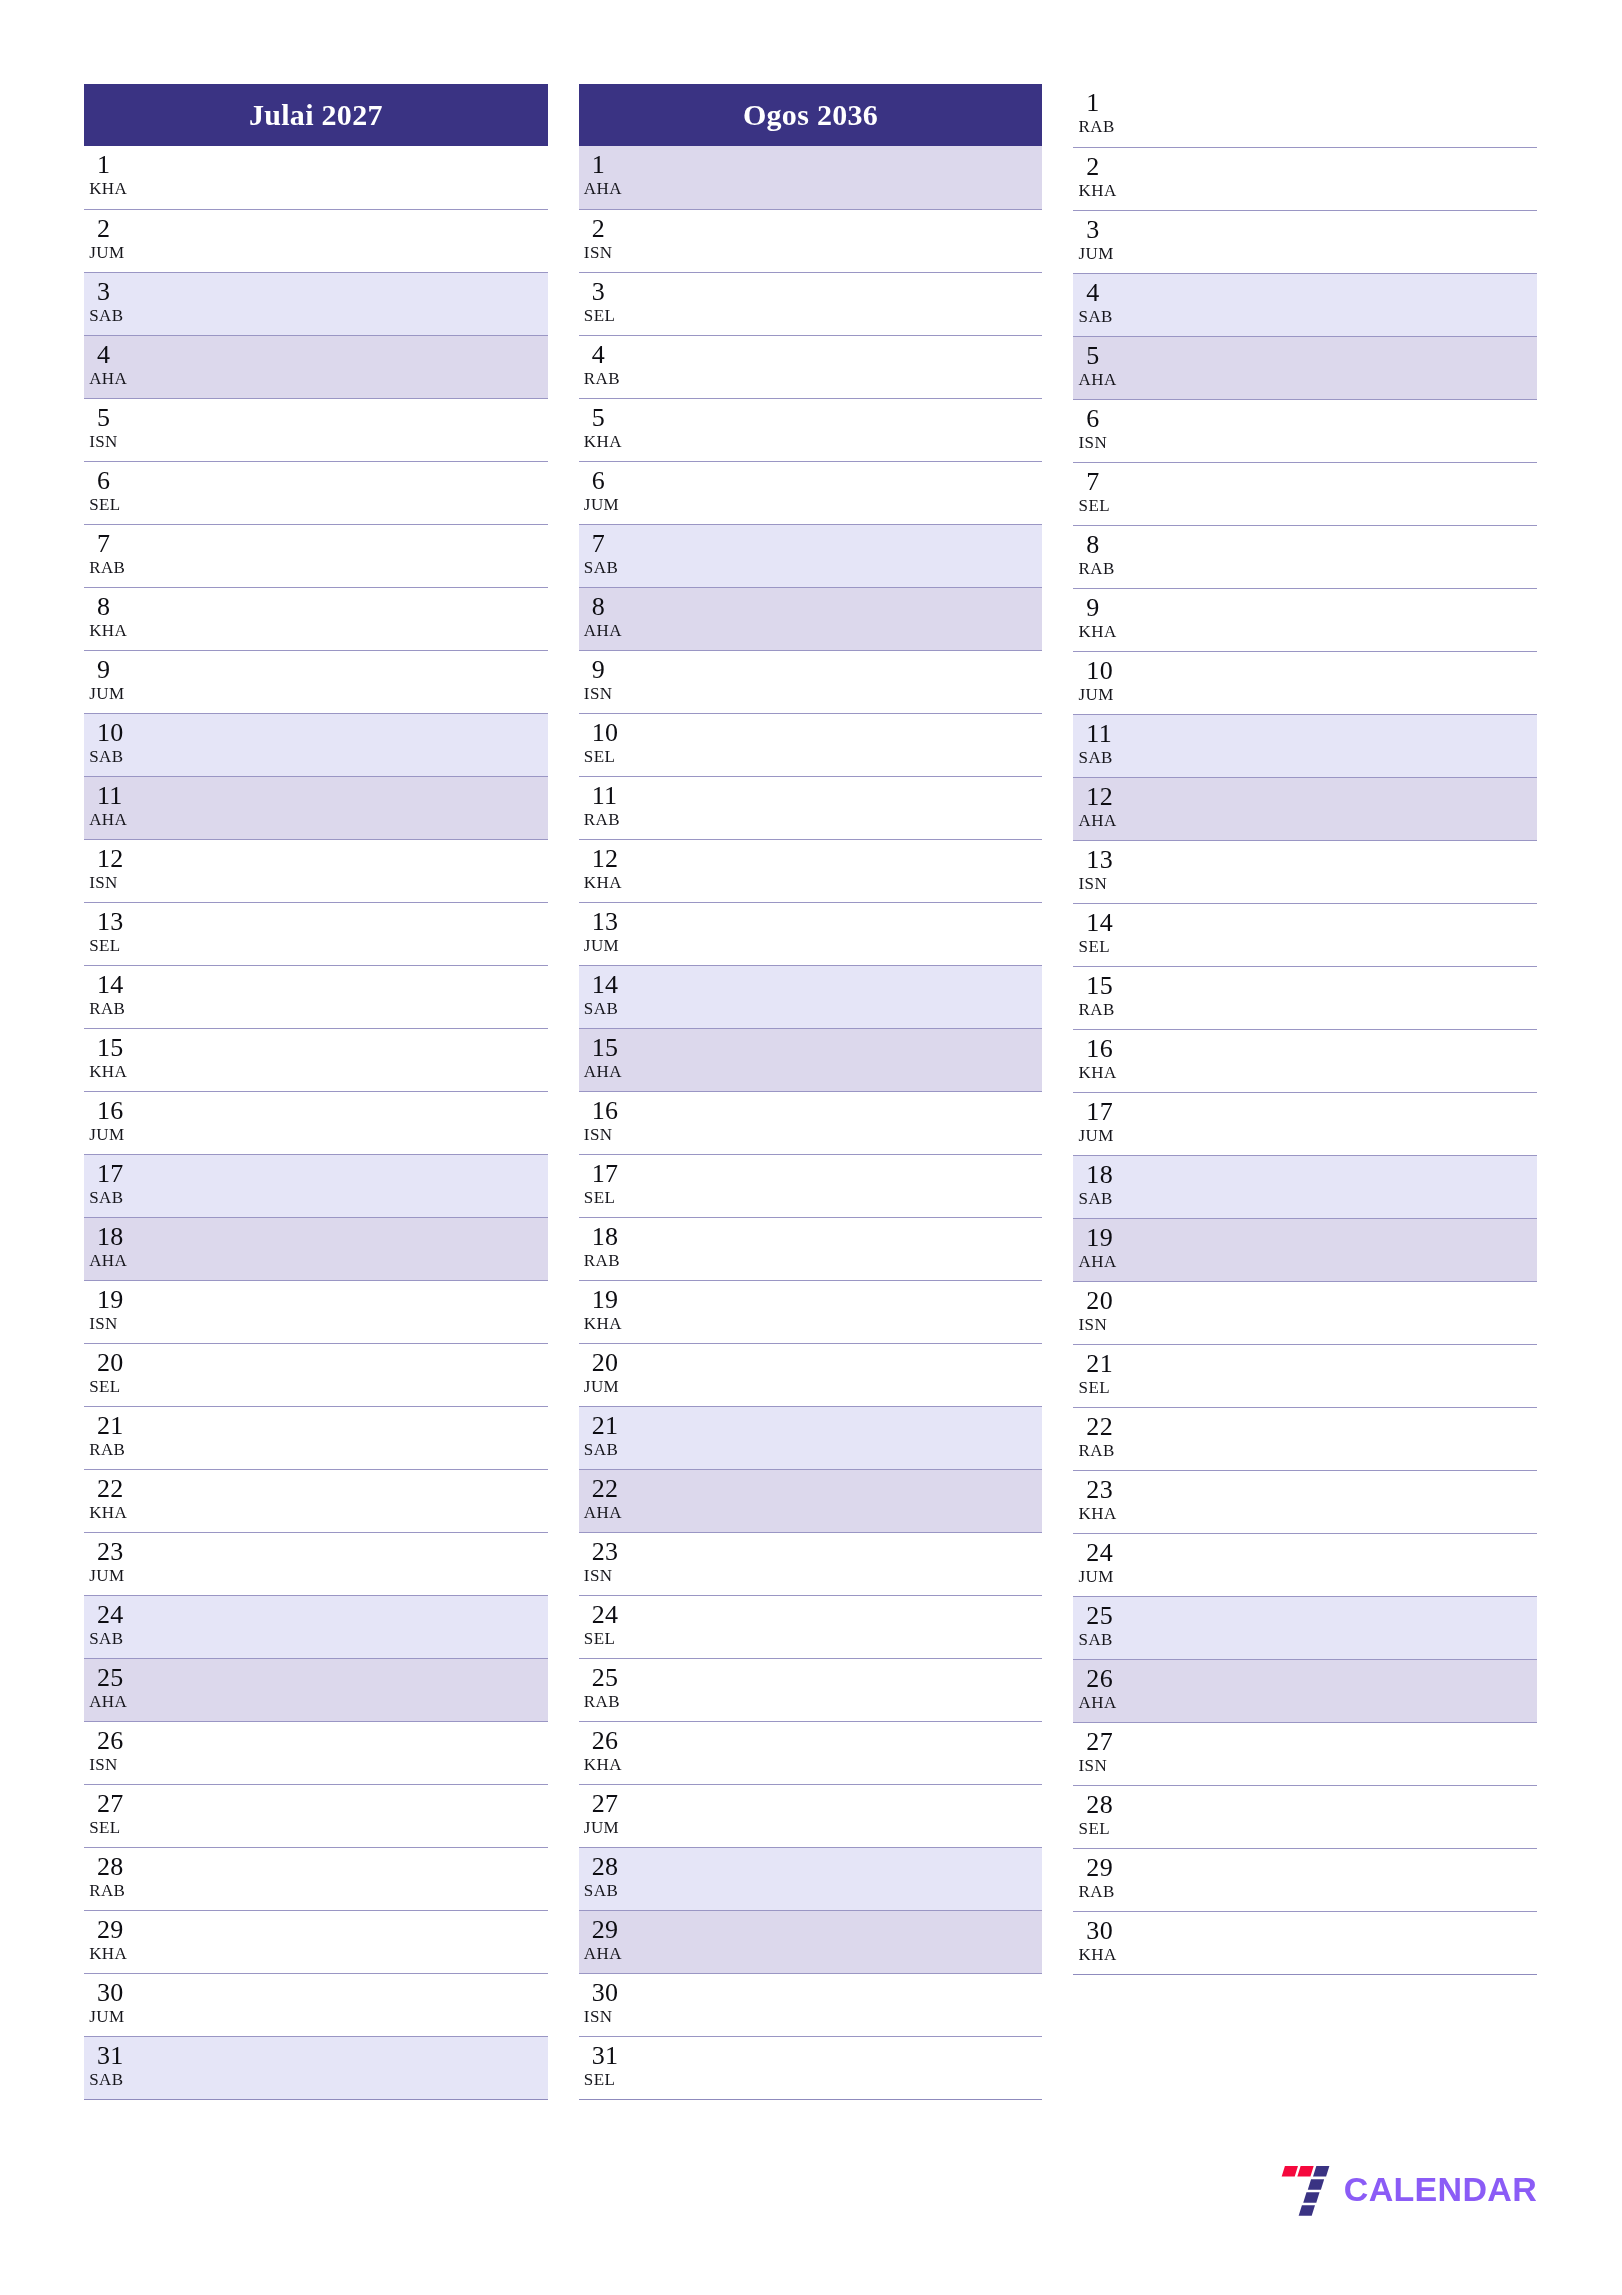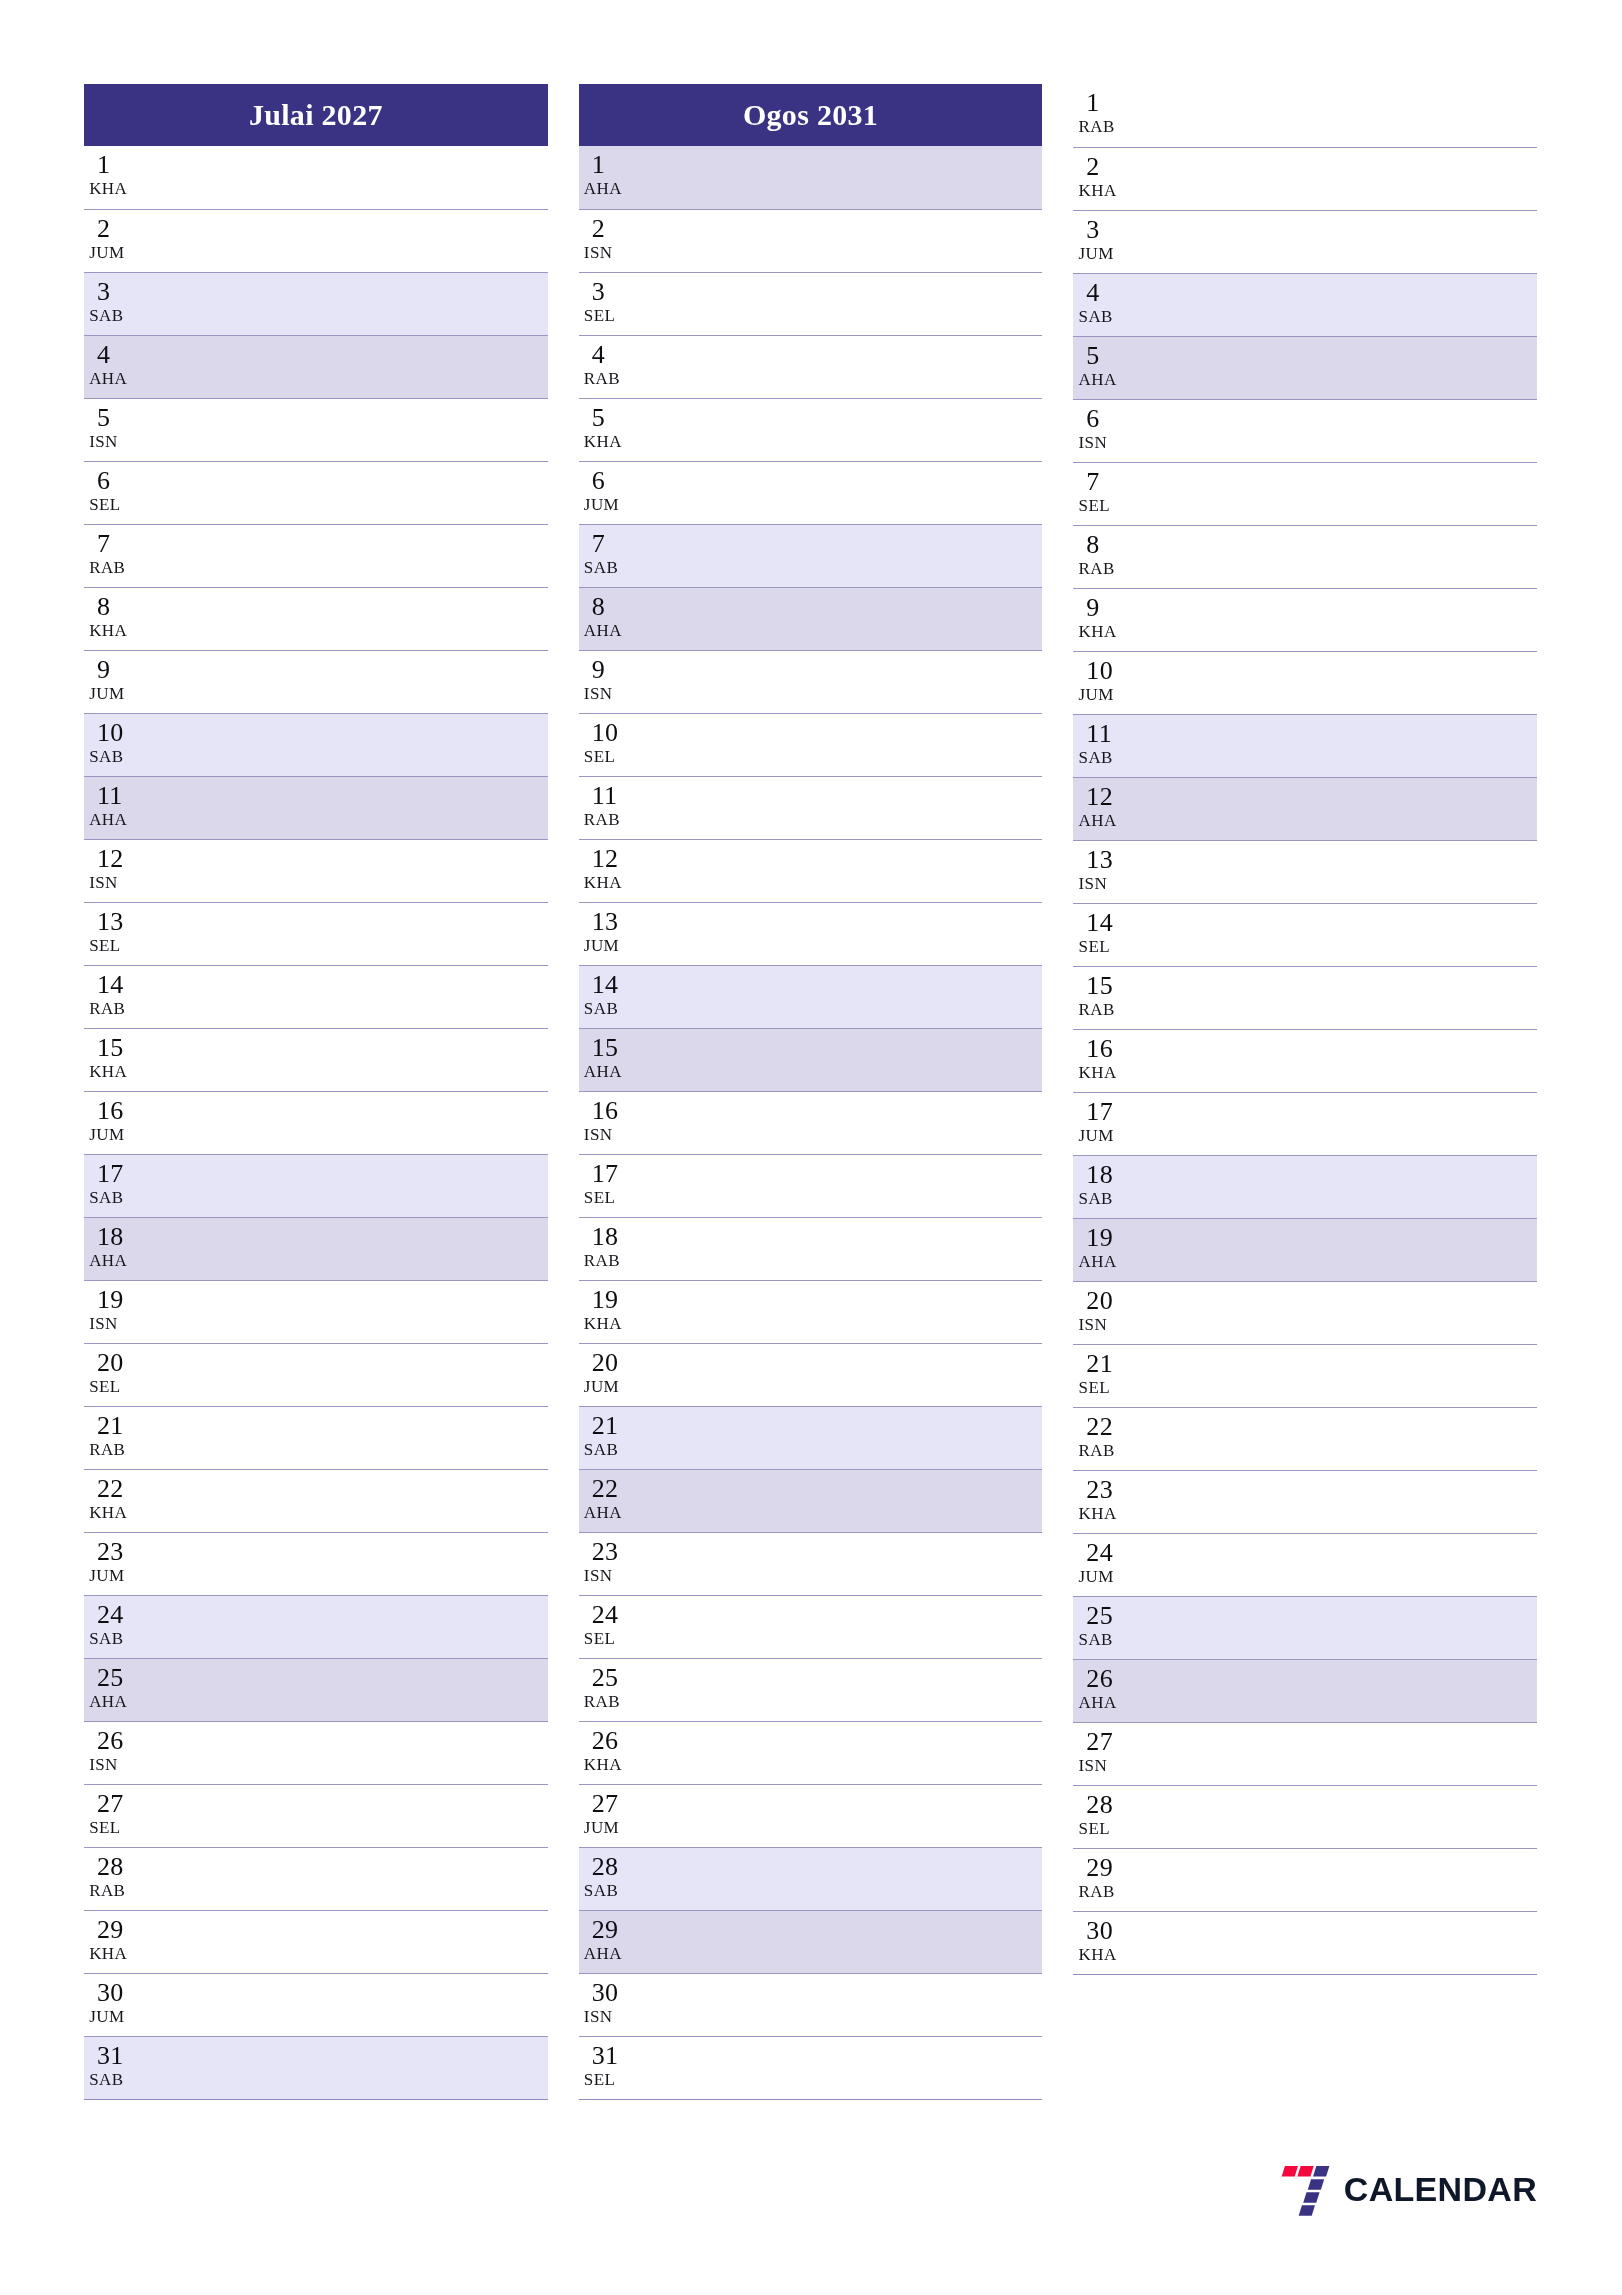--- a/index.html
+++ b/index.html
@@ -82,21 +82,21 @@
   }
   .logo-mark {
     width:51px; height:54px;
     position:relative;
   }
   .logo-word {
     font-family:"Liberation Sans", sans-serif;
     font-weight:700;
     font-size:34px;
     letter-spacing:0.3px;
-    color:#0f172a;
+    color:#8b5cf6;
     line-height:1;
   }
 </style>
 </head>
 <body>
 
 <div class="page">
 
   <div class="columns" id="columns">
       <div class="month-col">
@@ -222,21 +222,21 @@
             <span class="day-num">30</span>
             <span class="day-name">JUM</span>
           </div>
           <div class="day-row sat">
             <span class="day-num">31</span>
             <span class="day-name">SAB</span>
           </div>
         </div>
       </div>
       <div class="month-col">
-        <div class="month-header">Ogos 2031</div>
+        <div class="month-header">Ogos 2036</div>
         <div class="days">
           <div class="day-row sun">
             <span class="day-num">1</span>
             <span class="day-name">AHA</span>
           </div>
           <div class="day-row">
             <span class="day-num">2</span>
             <span class="day-name">ISN</span>
           </div>
           <div class="day-row">

